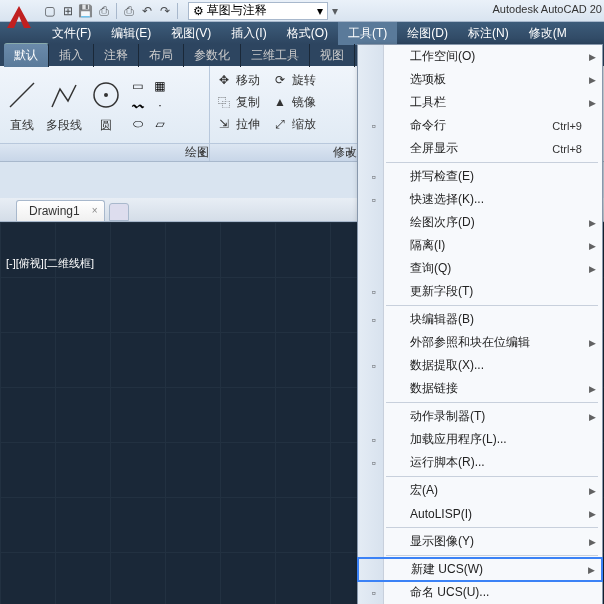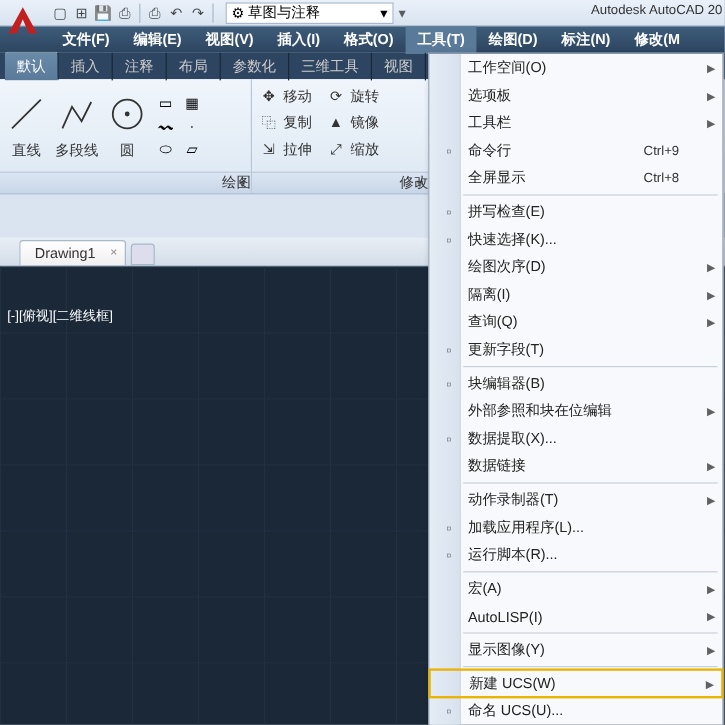--- a/index.html
+++ b/index.html
@@ -7,21 +7,21 @@
 
 .title-bar { height: 22px; background: linear-gradient(#eaf1f9, #d9e4f0); display: flex; align-items: center; border-bottom: 1px solid #a8b8cc; }
 .logo { width: 38px; height: 34px; position: absolute; top: 0; left: 0; z-index: 10; display: flex; align-items: center; justify-content: center; }
 .logo svg { width: 30px; height: 30px; }
 .qat { margin-left: 42px; display: flex; gap: 2px; align-items: center; }
 .qat-btn { width: 16px; height: 16px; display: flex; align-items: center; justify-content: center; opacity: 0.7; }
 .qat-sep { width: 1px; height: 16px; background: #a8b8cc; margin: 0 2px; }
 .dropdown-ws { margin-left: 8px; height: 18px; border: 1px solid #a8b8cc; background: #fff; padding: 0 4px; display: flex; align-items: center; gap: 3px; min-width: 140px; }
 .app-title { position: absolute; right: 2px; top: 3px; color: #333; font-size: 11px; }
 
-.menu-bar { height: 22px; background: linear-gradient(#3d5c7a, #2d4560); display: flex; align-items: center; padding-left: 42px; gap: 0; font-weight: bold; }
+.menu-bar { height: 22px; background: linear-gradient(#3d5c7a, #2d4560); display: flex; align-items: center; padding-left: 42px; gap: 0; }
 .menu-item { color: #fff; padding: 3px 10px; font-size: 12px; }
 .menu-item.active { background: #5a7a9a; }
 
 .ribbon-tabs { height: 22px; background: #2d4560; display: flex; align-items: center; padding-left: 4px; }
 .rtab { color: #ccc; padding: 3px 10px; font-size: 12px; border-right: 1px solid #1a2838; }
 .rtab.active { background: linear-gradient(#6a8aaa, #5a7a9a); color: #fff; border-top: 1px solid #8aa; border-radius: 3px 3px 0 0; }
 
 .ribbon { height: 96px; background: linear-gradient(#f0f5fb, #dde8f3); border-bottom: 1px solid #a8b8cc; display: flex; }
 .panel { border-right: 1px solid #b8c8dc; display: flex; flex-direction: column; }
 .panel-body { flex: 1; display: flex; align-items: center; padding: 4px; gap: 6px; }
@@ -37,25 +37,25 @@
 .doc-tab { background: linear-gradient(#fff, #f0f0f0); border: 1px solid #a8b8cc; border-bottom: none; padding: 3px 24px 3px 12px; border-radius: 3px 3px 0 0; margin-right: 4px; position: relative; color: #333; font-size: 11px; }
 .doc-tab .x { position: absolute; right: 6px; top: 4px; color: #888; font-size: 10px; }
 .doc-new { width: 20px; height: 18px; background: #dde; border: 1px solid #a8b8cc; border-radius: 3px 3px 0 0; }
 
 .canvas-area { background: #1a2838; height: 418px; position: relative; }
 .canvas-area::before { content: ""; position: absolute; inset: 0; background-image: linear-gradient(#2a3a4a 1px, transparent 1px), linear-gradient(90deg, #2a3a4a 1px, transparent 1px); background-size: 55px 55px; opacity: 0.5; }
 .viewport-label { position: absolute; top: 6px; left: 6px; color: #fff; font-size: 11px; margin-top: 28px; }
 
 
 .context-menu { position: absolute; top: 44px; left: 357px; width: 246px; background: #f7f9fc; border: 1px solid #8898ac; box-shadow: 2px 2px 6px rgba(0,0,0,0.3); z-index: 100; }
-.cm-item { height: 23px; display: flex; align-items: center; padding-left: 32px; padding-right: 16px; color: #222; position: relative; }
-.cm-item.hl { border: 2px solid #eab308; margin: -1px; height: 25px; }
+.cm-item { height: 23px; display: flex; align-items: center; padding-left: 52px; padding-right: 16px; color: #222; position: relative; }
+.cm-item.hl { border: 2px solid #3b82f6; margin: -1px; height: 25px; }
 .cm-ic { position: absolute; left: 8px; width: 16px; height: 16px; display: flex; align-items: center; justify-content: center; opacity: 0.7; }
 .cm-arrow { position: absolute; right: 6px; font-size: 9px; opacity: 0.7; }
-.cm-short { position: absolute; right: 36px; color: #333; font-size: 11px; }
+.cm-short { position: absolute; right: 20px; color: #333; font-size: 11px; }
 .cm-sep { height: 1px; background: #c8d0dc; margin: 2px 4px 2px 28px; }
 .cm-gutter { position: absolute; left: 0; top: 0; bottom: 0; width: 26px; background: linear-gradient(90deg, #e4ecf5, #d8e2ee); border-right: 1px solid #c8d0dc; z-index: -1; }
 </style>
 </head>
 <body>
 
 <div class="title-bar">
   <div class="logo">
     <svg viewBox="0 0 30 30">
         <path d="M3 26 L15 4 L27 26 L20 26 L15 14 L10 26 Z" fill="#c02020"></path>

